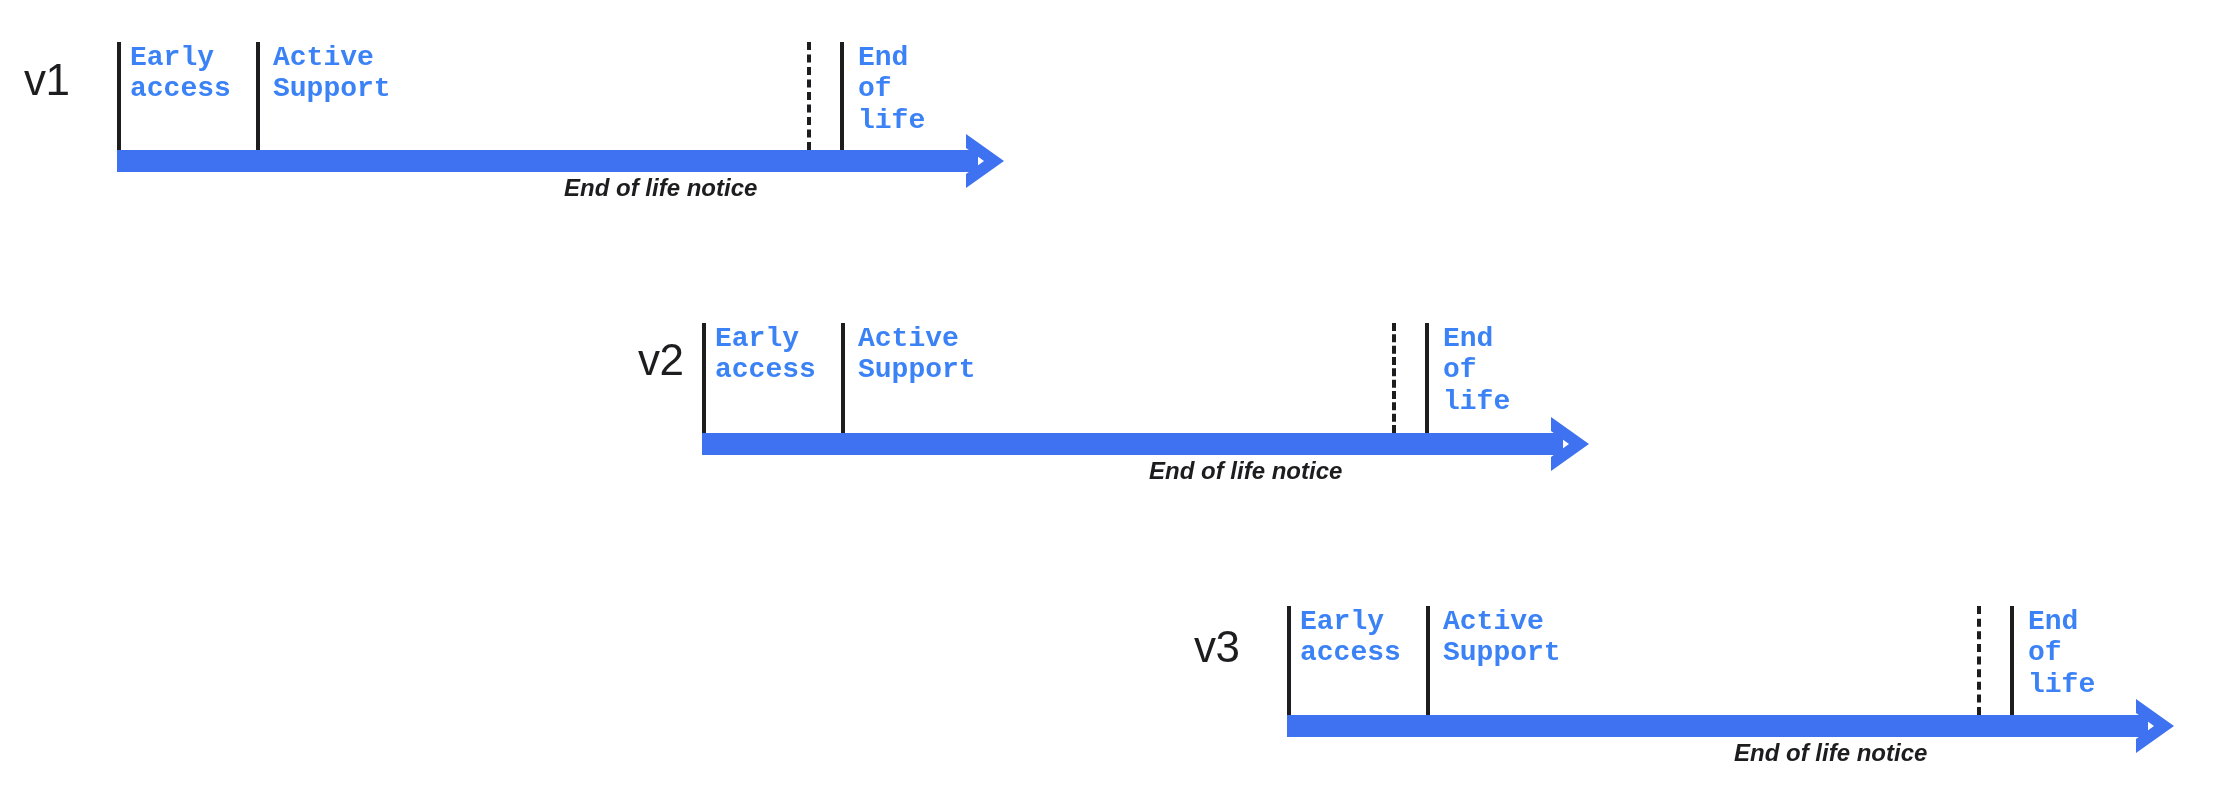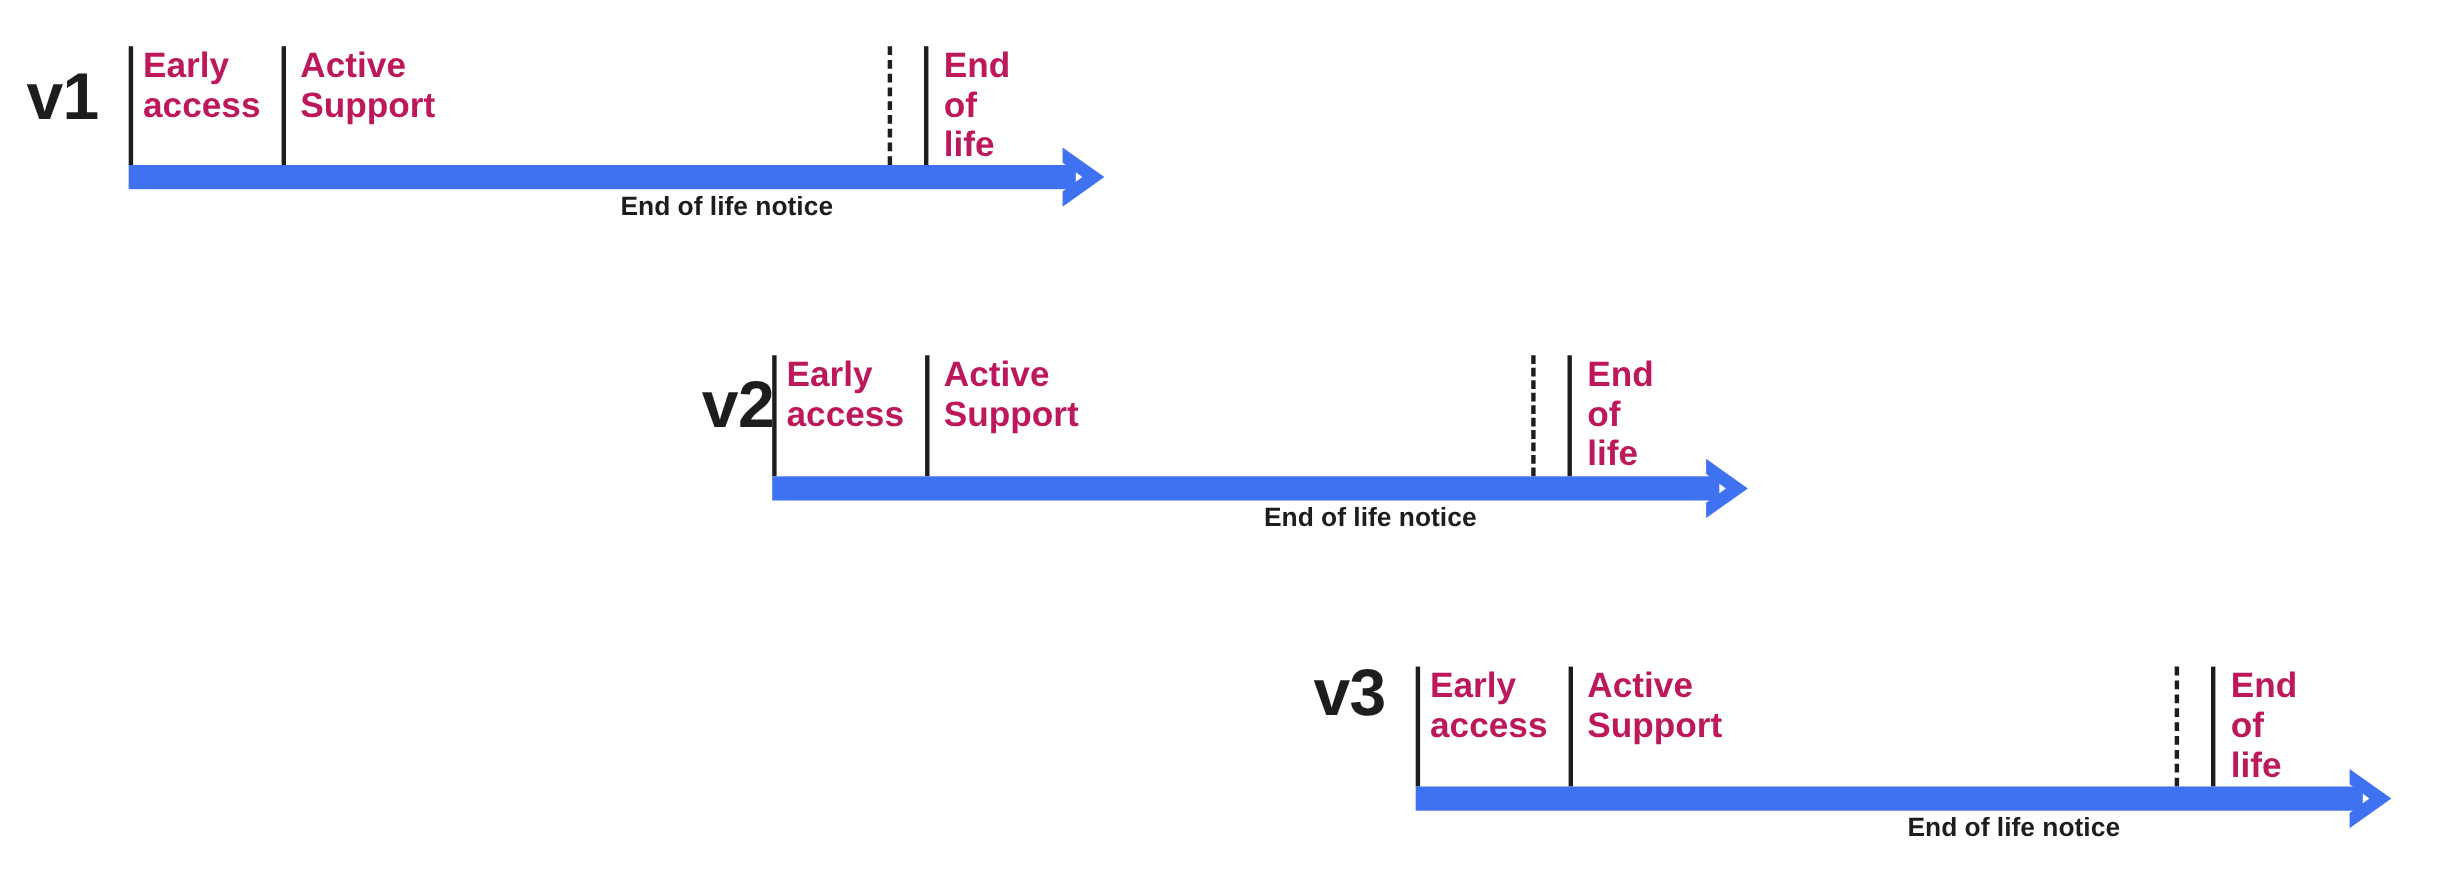--- a/index.html
+++ b/index.html
@@ -22,22 +22,22 @@
 
   
   .timeline {
     position: absolute;
     left: 0;
     top: 0;
   }
 
   .version-label {
     position: absolute;
-    font-size: 60px;
-    font-weight: 700;
+    font-size: 44px;
+    font-weight: 400;
     color: #1d1d1f;
     letter-spacing: -0.5px;
     line-height: 1;
     white-space: nowrap;
   }
 
   
   .divider {
     position: absolute;
     width: 4px;
@@ -45,35 +45,37 @@
   }
   .divider.dashed {
     width: 0;
     background: transparent;
     border-left: 4px dashed #1d1d1f;
   }
 
   
   .phase-label {
     position: absolute;
-    font-size: 32px;
+    font-size: 28px;
     font-weight: 700;
-    color: #be185d;
+    color: #3b82f6;
     line-height: 1.12;
     white-space: pre-line;
+    font-family: Liberation Mono, monospace;
   }
 
   
   .notice-label {
     position: absolute;
     font-size: 24px;
     font-weight: 700;
     color: #1d1d1f;
     line-height: 1.1;
     white-space: nowrap;
+    font-style: italic;
   }
 
   
   .arrow-bar {
     position: absolute;
     height: 22px;
     background: #3f72f0;
   }
   .arrow-head {
     position: absolute;
@@ -117,21 +119,21 @@
       <div class="phase-label" style="left: 1443px; top: 323px;">End of life</div>
       <div class="arrow-bar" style="left: 702px; top: 433px; width: 861px; background: rgb(63, 114, 240);"></div>
       <div class="arrow-head" style="left: 1547px; top: 415px; width: 46px; height: 58px;">
         <svg width="46" height="58" viewBox="0 0 46 58">
           <path d="M4 2 L42 29 L4 56 L4 42 L22 29 L4 16 Z" fill="#3f72f0"></path>
         </svg>
       </div>
       <div class="notice-label" style="left: 1149px; top: 458px;">End of life notice</div>
     </div>
     <div class="timeline">
-      <div class="version-label" style="left: 1194px; top: 600px;">v3</div>
+      <div class="version-label" style="left: 1194px; top: 625px;">v3</div>
       <div class="divider" style="left: 1287px; top: 606px; height: 109px;"></div>
       <div class="phase-label" style="left: 1300px; top: 606px;">Early
 access</div>
       <div class="divider" style="left: 1426px; top: 606px; height: 109px;"></div>
       <div class="phase-label" style="left: 1443px; top: 606px;">Active Support</div>
       <div class="divider dashed" style="left: 1977px; top: 606px; height: 109px;"></div>
       <div class="divider" style="left: 2010px; top: 606px; height: 109px;"></div>
       <div class="phase-label" style="left: 2028px; top: 606px;">End of life</div>
       <div class="arrow-bar" style="left: 1287px; top: 715px; width: 861px; background: rgb(63, 114, 240);"></div>
       <div class="arrow-head" style="left: 2132px; top: 697px; width: 46px; height: 58px;">

